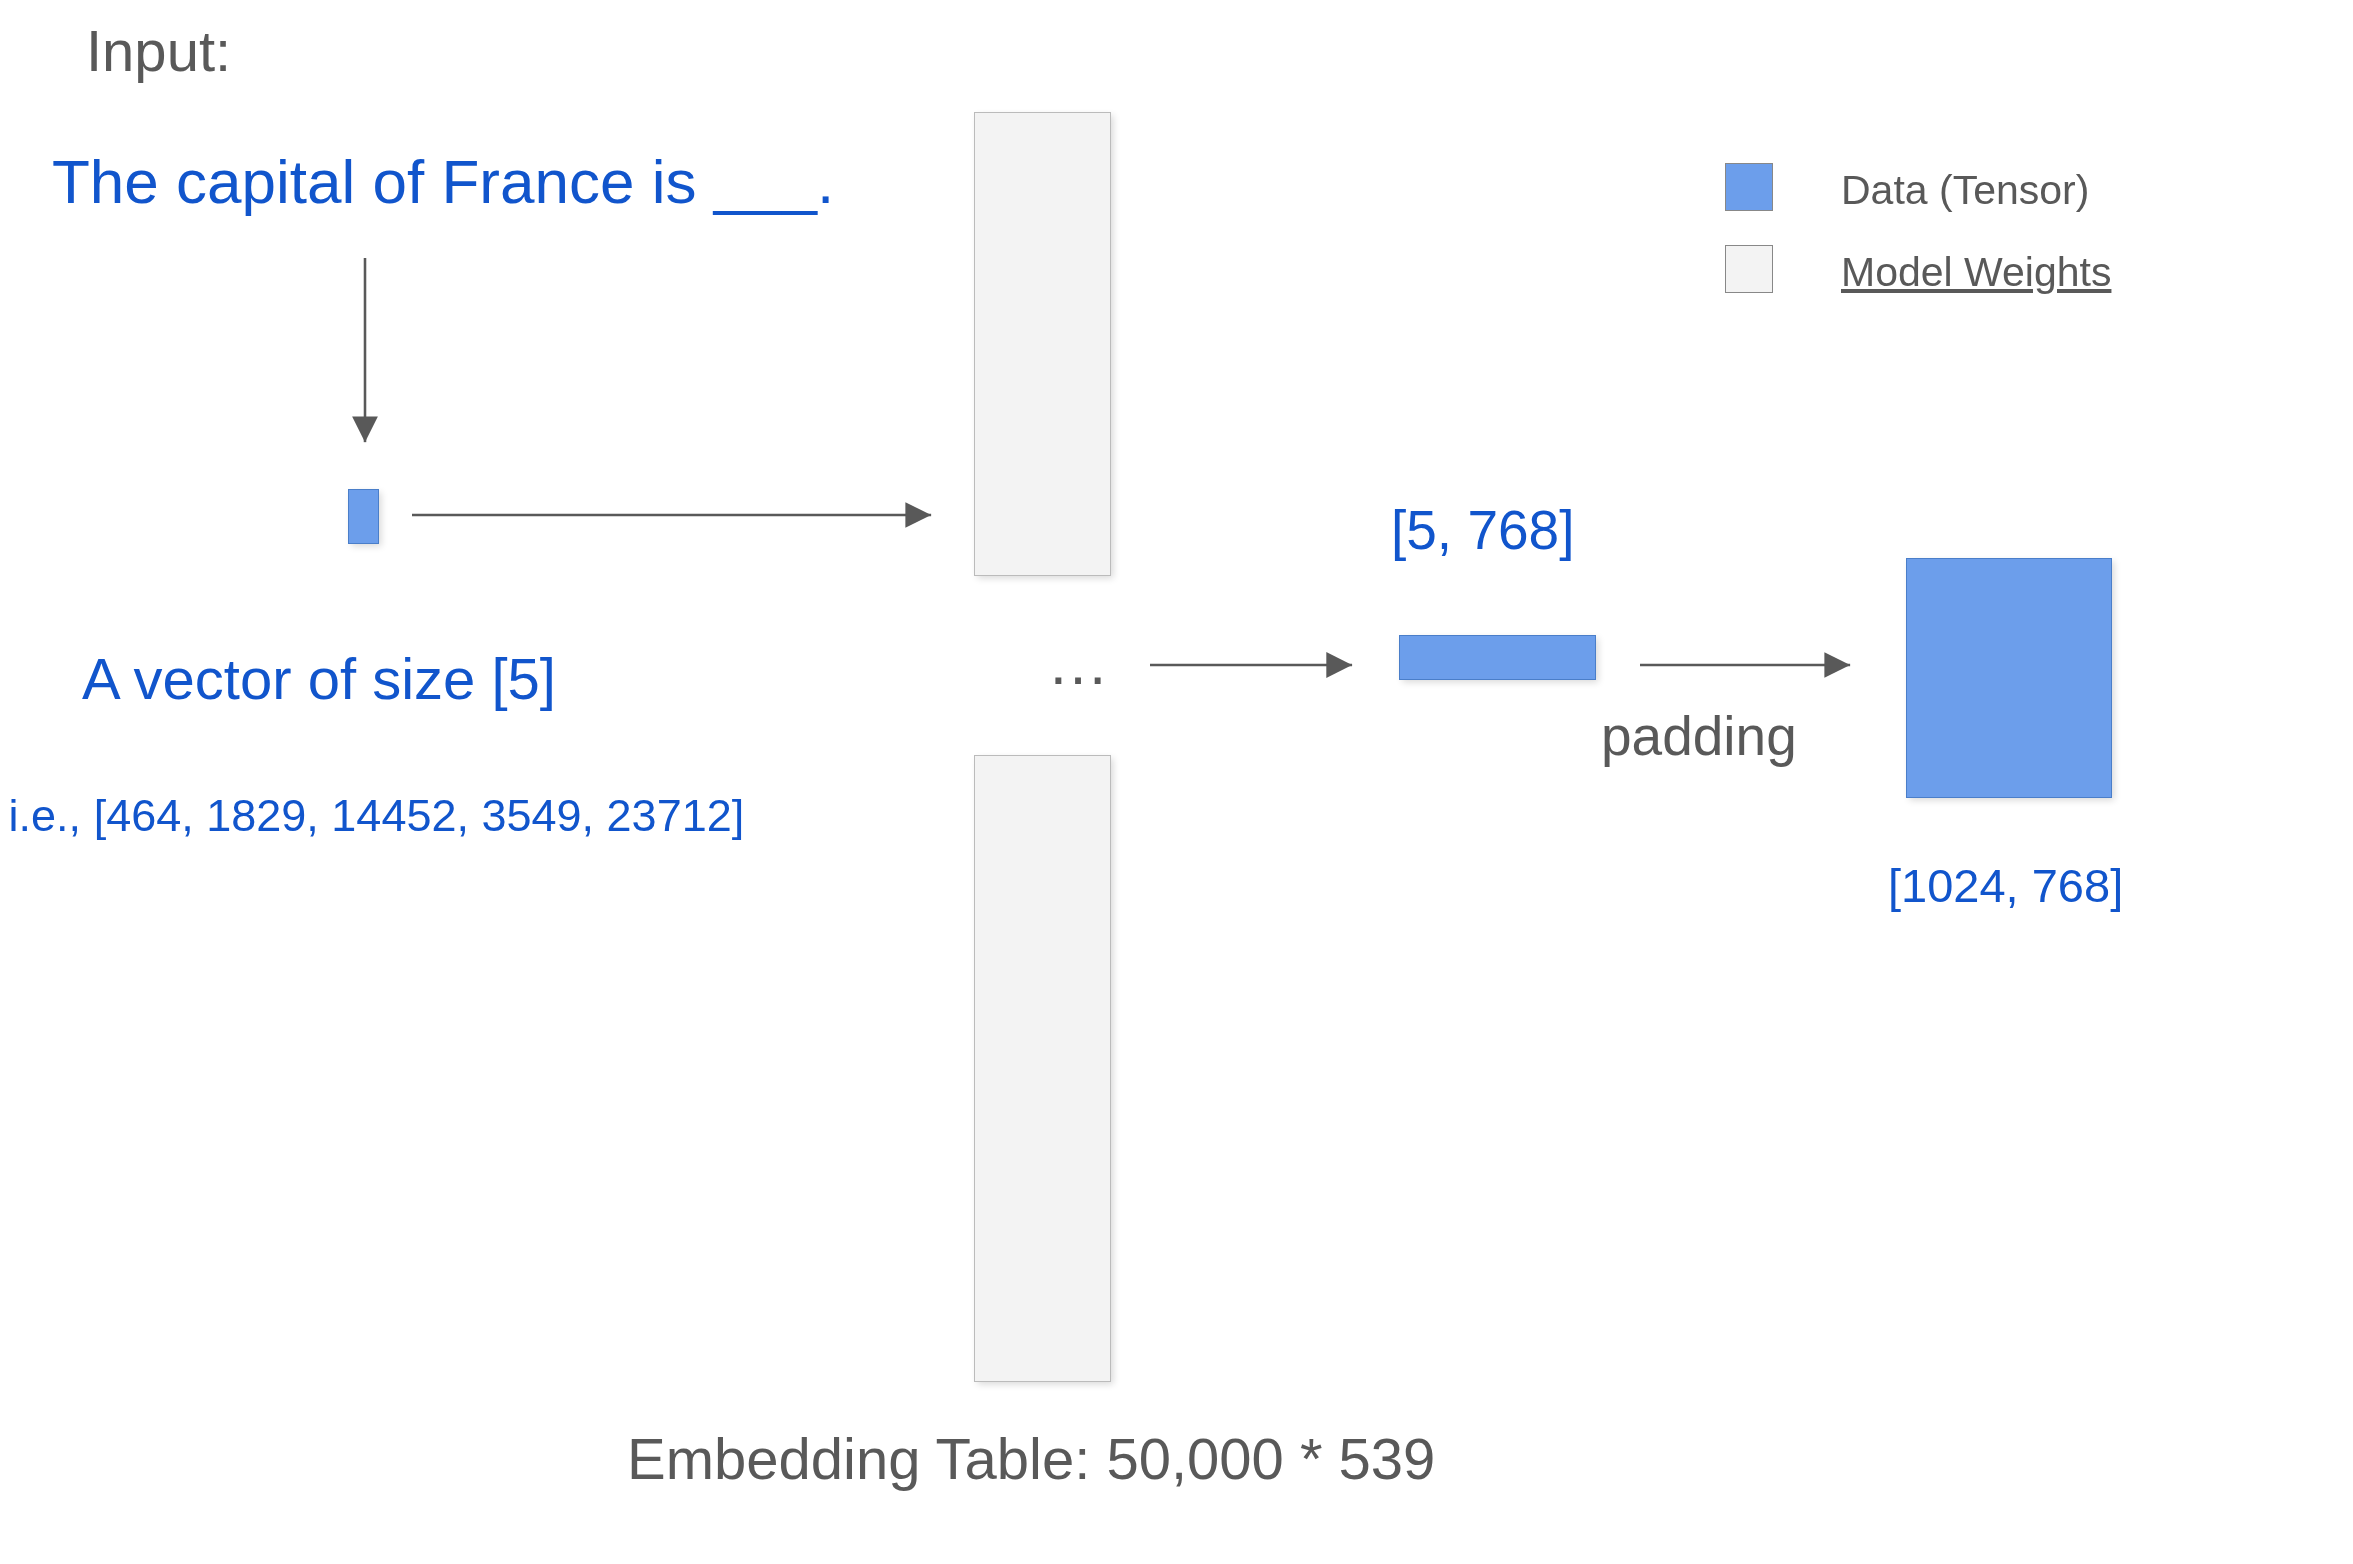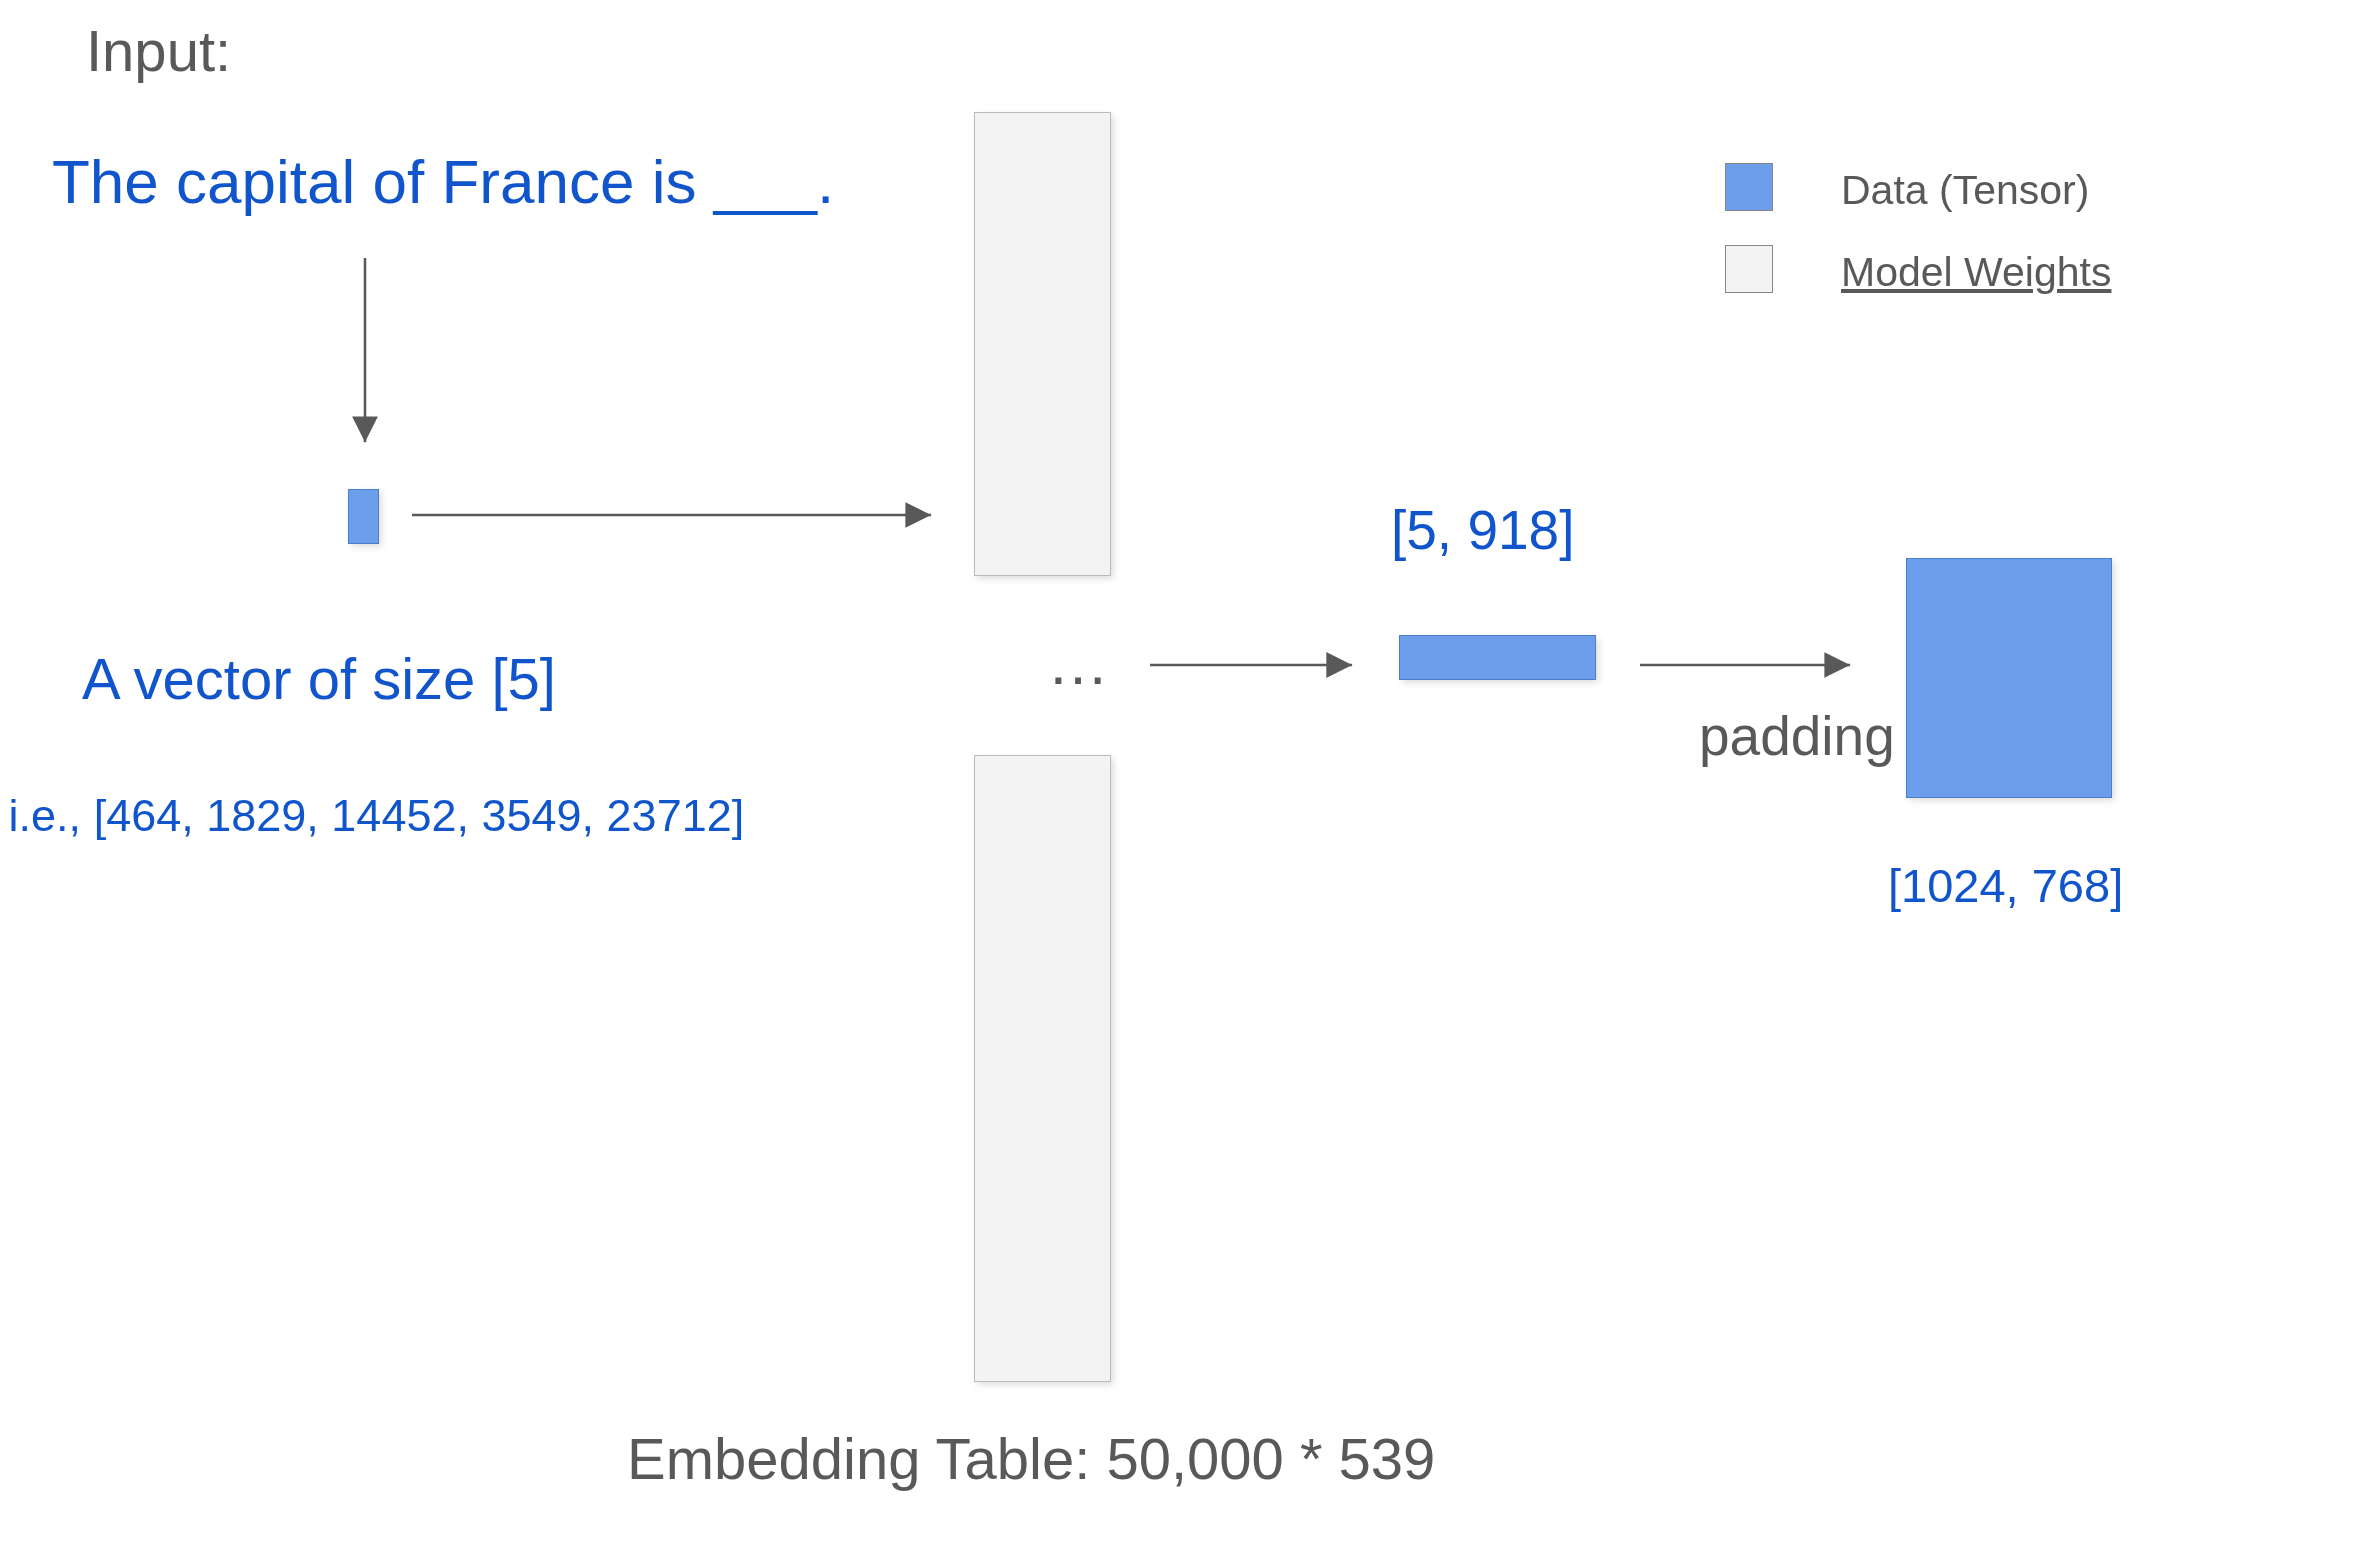--- a/index.html
+++ b/index.html
@@ -79,36 +79,36 @@
   <svg width="215" height="26" viewBox="0 0 250 30">
     <defs>
       <marker id="ah3" markerWidth="12" markerHeight="12" refX="10" refY="5" orient="auto">
         <path d="M0,0 L10,5 L0,10 Z" fill="#595959"></path>
       </marker>
     </defs>
     <line x1="0" y1="15" x2="235" y2="15" stroke="#595959" stroke-width="3" marker-end="url(#ah3)"></line>
   </svg>
 </div>
 
-<div class="text blue-text" style="left:1391px; top:498px; font-size:55px;">[5, 918]</div>
+<div class="text blue-text" style="left:1391px; top:498px; font-size:55px;">[5, 768]</div>
 
 <div class="box blue-fill" style="left:1399px; top:635px; width:197px; height:45px;"></div>
 
 <div class="arrow" style="left:1640px; top:652px;">
   <svg width="223" height="26" viewBox="0 0 260 30">
     <defs>
       <marker id="ah4" markerWidth="12" markerHeight="12" refX="10" refY="5" orient="auto">
         <path d="M0,0 L10,5 L0,10 Z" fill="#595959"></path>
       </marker>
     </defs>
     <line x1="0" y1="15" x2="245" y2="15" stroke="#595959" stroke-width="3" marker-end="url(#ah4)"></line>
   </svg>
 </div>
 
-<div class="text gray-text" style="left:1656px; top:704px; font-size:55px;">padding</div>
+<div class="text gray-text" style="left:1558px; top:704px; font-size:55px;">padding</div>
 
 <div class="box blue-fill" style="left:1906px; top:558px; width:206px; height:240px;"></div>
 
 <div class="text blue-text" style="left:1888px; top:858px; font-size:47px;">[1024, 768]</div>
 
 <div class="text gray-text" style="left:584px; top:1425px; font-size:58px;">Embedding Table: 50,000 * 539</div>
 
 <div class="legend-swatch blue-fill" style="left:1725px; top:163px;"></div>
 <div class="text gray-text" style="left:1798px; top:167px; font-size:41px;">Data (Tensor)</div>
 

